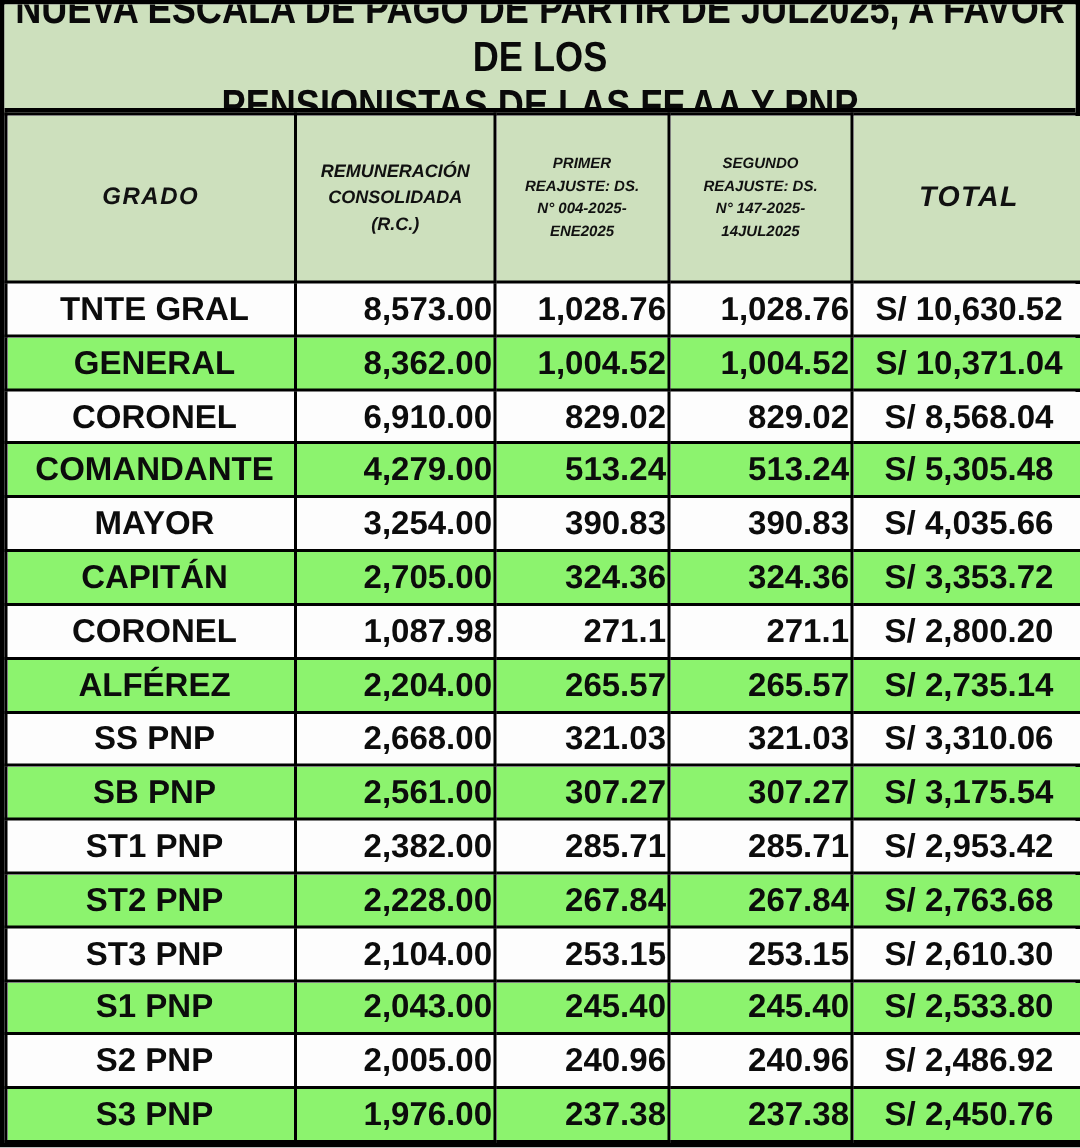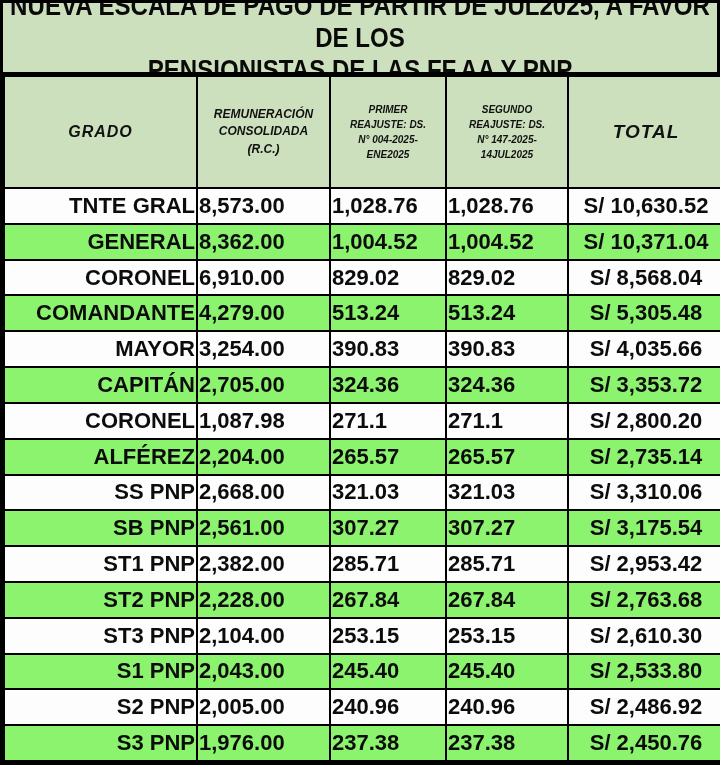--- a/index.html
+++ b/index.html
@@ -66,22 +66,22 @@
   th.h-total { font-size: 19px; letter-spacing: 1px; }
   tbody tr { height: 33px; }
   tbody tr:nth-child(odd)  { background: var(--white-row); }
   tbody tr:nth-child(even) { background: var(--bright-green); }
   tbody td {
     font-weight: bold;
     font-size: 22px;
     vertical-align: middle;
     color: #0c0c0c;
   }
-  td.c-grado { text-align: right; padding-left: 6px; }
-  td.c-num   { text-align: left; margin-left: 16px; }
+  td.c-grado { text-align: center; padding-left: 6px; }
+  td.c-num   { text-align: right; margin-left: 16px; }
   td.c-total { text-align: center; }
 </style>
 </head>
 <body>
 
 <div class="sheet">
   <div class="title-bar">
     <div class="title-scale">
       <div>NUEVA ESCALA DE PAGO DE PARTIR DE JUL2025, A FAVOR DE LOS</div>
       <div>PENSIONISTAS DE LAS FF.AA Y PNP</div>

